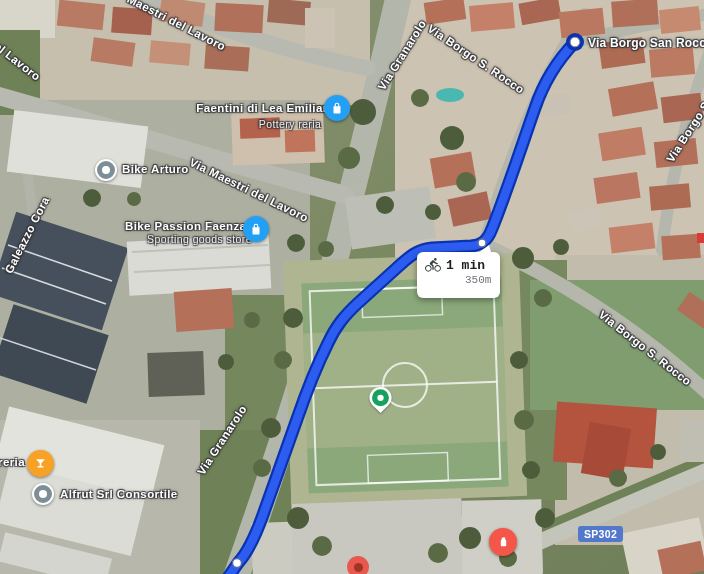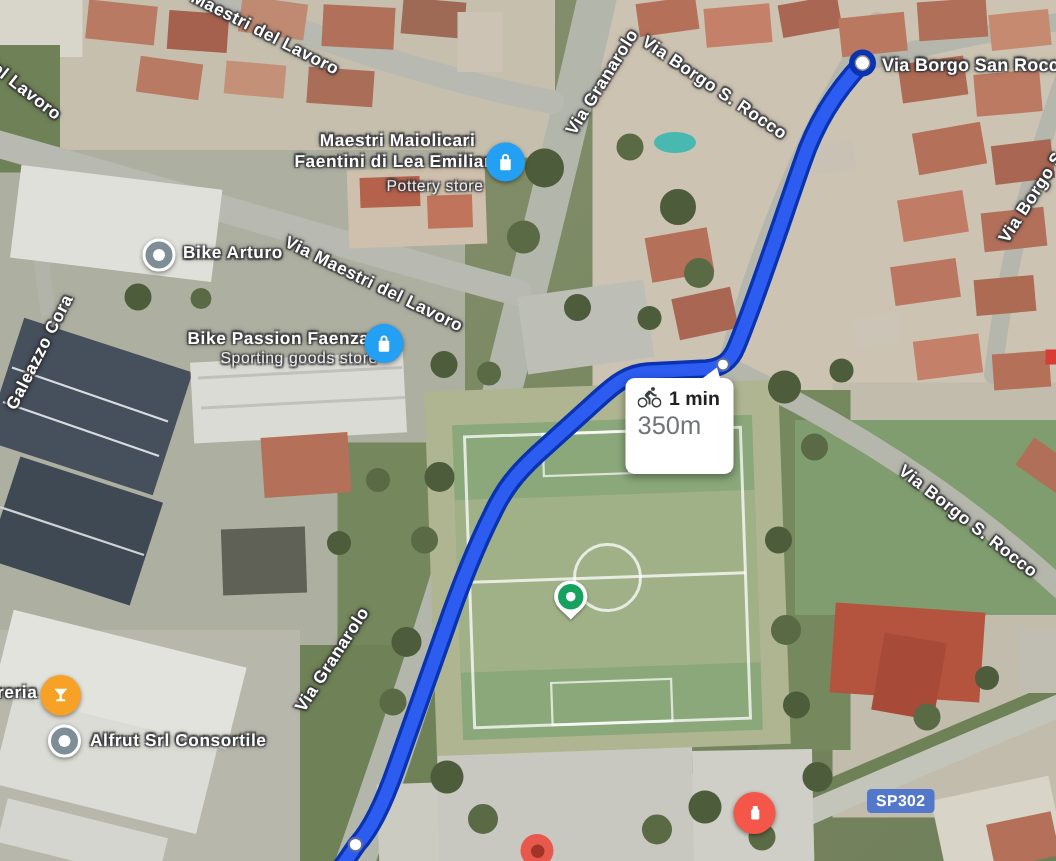--- a/index.html
+++ b/index.html
@@ -19,25 +19,25 @@
   .poi{position:absolute;border-radius:50%;display:flex;align-items:center;justify-content:center;filter:drop-shadow(0 1px 1.5px rgba(0,0,0,.45));}
   .poi-blue{width:26px;height:26px;background:#23a0f4;}
   .poi-gray{width:22px;height:22px;background:#7e8e96;border:2px solid #fff;box-sizing:border-box;}
   .poi-gray::after{content:'';width:8px;height:8px;border-radius:50%;background:#fff;}
   .poi-orange{width:27px;height:27px;background:#f7a227;}
   .poi-redbag{width:28px;height:28px;background:#f4574a;}
   .red-dot{position:absolute;width:22px;height:22px;border-radius:50%;background:#e9584c;display:flex;align-items:center;justify-content:center;}
   .red-dot::after{content:'';width:9px;height:9px;border-radius:50%;background:#a03527;}
   .badge{position:absolute;background:#5377cb;color:#fff;font-weight:700;font-size:10.5px;padding:2px 6px;border-radius:3px;letter-spacing:.3px;text-align:center;}
   
-  .tooltip{position:absolute;left:417px;top:252px;background:#fff;border-radius:6px;box-shadow:0 2px 6px rgba(0,0,0,.4);padding:5px 9px 22px 8px;z-index:30;}
+  .tooltip{position:absolute;left:417px;top:252px;background:#fff;border-radius:6px;box-shadow:0 2px 6px rgba(0,0,0,.4);padding:5px 9px 12px 8px;z-index:30;font-family:Liberation Mono, monospace;}
   .tooltip::after{content:'';position:absolute;top:-7px;right:5px;width:0;height:0;border-left:6px solid transparent;border-right:8px solid transparent;border-bottom:10px solid #fff;transform:rotate(22deg);}
   .tt-row{display:flex;align-items:center;gap:5px;}
   .tt-time{font-size:13px;font-weight:700;color:#202124;white-space:nowrap;}
-  .tt-dist{font-size:17px;color:#70757a;margin-top:1px;}
+  .tt-dist{font-size:11px;color:#70757a;margin-top:1px;margin-left:40px;}
   .pin-green{position:absolute;left:368px;top:386px;filter:drop-shadow(0 1px 1px rgba(0,0,0,.35));}
 </style>
 </head>
 <body>
 
 <div class="map">
 
   <svg class="scene" width="704" height="574" viewBox="0 0 704 574">
 
     <g>
@@ -191,23 +191,22 @@
   <div class="maplabel rot-center" style="left:476px;top:59px;--r:34deg;">Via Borgo S. Rocco</div>
   <div class="maplabel rot-center" style="left:688px;top:132px;--r:-57deg;">Via Borgo S</div>
   <div class="maplabel rot-center" style="left:249px;top:190px;--r:26deg;">Via Maestri del Lavoro</div>
   <div class="maplabel rot-center" style="left:27px;top:235px;--r:-63deg;">Galeazzo Cora</div>
   <div class="maplabel rot-center" style="left:645px;top:348px;--r:38deg;">Via Borgo S. Rocco</div>
   <div class="maplabel rot-center" style="left:222px;top:440px;--r:-57deg;">Via Granarolo</div>
   <div class="badge" style="left:578px;top:526px;">SP302</div>
 
   <div class="maplabel dest-label" style="left:588px;top:36px;">Via Borgo San Rocco</div>
 
-  <div class="maplabel poi-name" style="left:185px;top:88px;width:160px;">Maestri Maiolicari</div>
   <div class="maplabel poi-name" style="left:185px;top:102px;width:160px;">Faentini di Lea Emiliani</div>
-  <div class="maplabel poi-cat" style="left:210px;top:118px;width:160px;">Pottery store</div>
+  <div class="maplabel poi-cat" style="left:210px;top:118px;width:160px;">Pottery reria</div>
   <div class="poi poi-blue" style="left:324px;top:95px;">
     <svg width="14" height="15" viewBox="0 0 24 24">
       <path d="M6,8 h12 v11 a1.5,1.5 0 0 1 -1.5,1.5 H7.5 A1.5,1.5 0 0 1 6,19 Z" fill="#fff"></path>
       <path d="M9,9 V6 a3,3 0 0 1 6,0 V9" stroke="#fff" stroke-width="2" fill="none"></path>
     </svg>
   </div>
 
   <div class="poi poi-gray" style="left:95px;top:159px;"></div>
   <div class="maplabel" style="left:122px;top:163px;">Bike Arturo</div>
 

